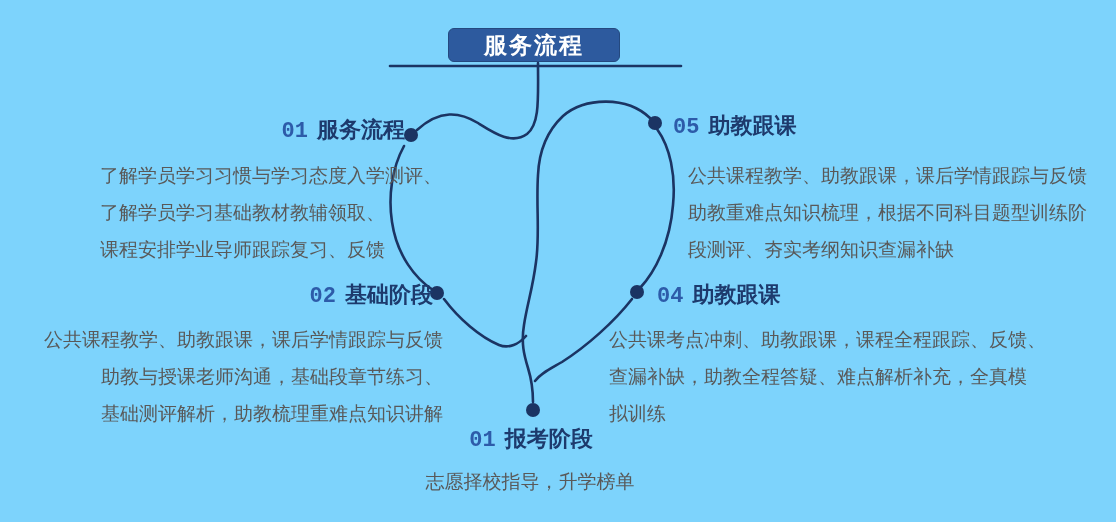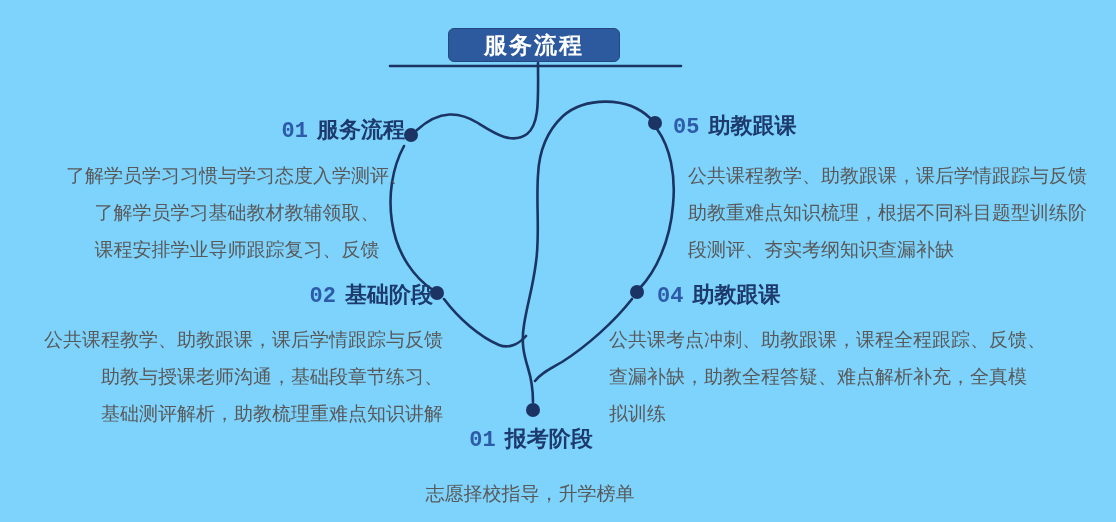--- a/index.html
+++ b/index.html
@@ -30,29 +30,29 @@
   .stage-heading .label{color:#1d3a6d;}
 
   .stage-desc{
     position:absolute;margin:0;
     font-size:19px;line-height:37px;color:#595959;
     white-space:pre-line;
   }
 
   
   .h1{top:115px;right:711px;}
-  .d1{top:157px;right:708px;text-align:center;}
+  .d1{top:157px;right:674px;text-align:left;}
   .h2{top:280px;right:683px;}
   .d2{top:321px;right:673px;text-align:right;}
   .h3{top:111px;left:673px;}
   .d3{top:157px;left:688px;text-align:left;}
   .h4{top:280px;left:657px;}
   .d4{top:321px;left:609px;text-align:left;}
   .h5{top:424px;left:531px;transform:translateX(-50%);}
-  .d5{top:475px;left:530px;transform:translateX(-50%);text-align:center;white-space:nowrap;}
+  .d5{top:463px;left:530px;transform:translateX(-50%);text-align:center;white-space:nowrap;}
 </style>
 </head>
 <body>
 
 <div class="canvas">
 
   <svg class="curves" viewBox="0 0 1116 522" aria-hidden="true">
 
     <path d="M390,66 L681,66"></path>
 

